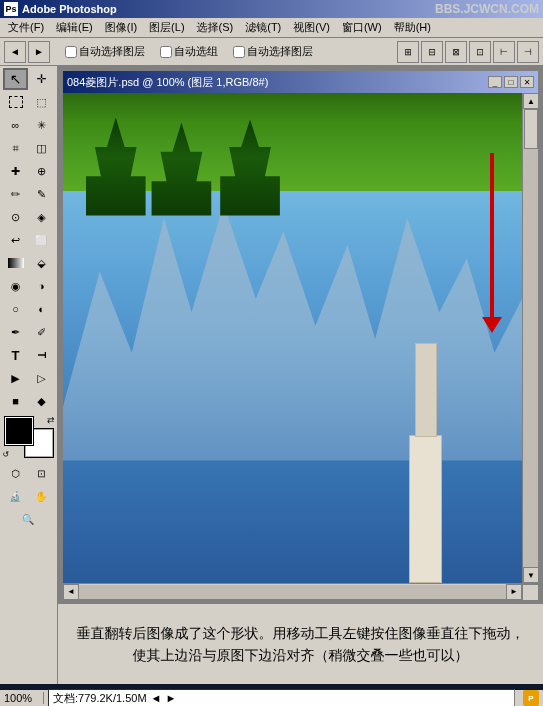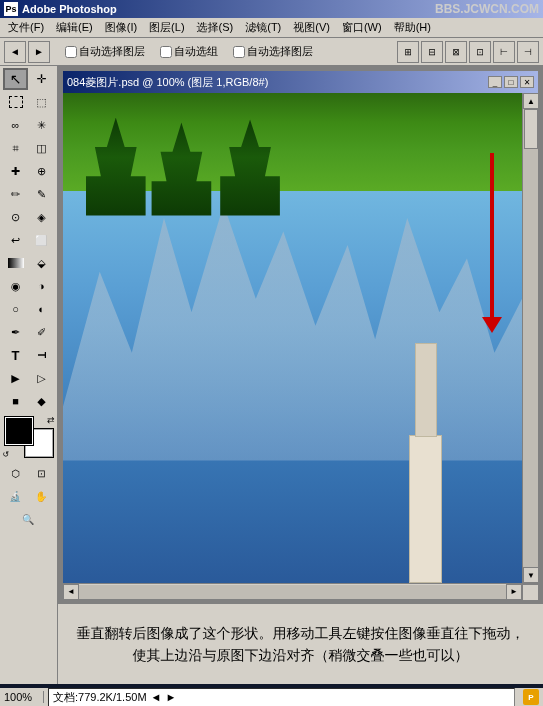--- a/index.html
+++ b/index.html
@@ -341,21 +341,21 @@
       min-height: 80px;
       display: flex;
       align-items: center;
       justify-content: center;
     }
 
     
     .status-bar {
       height: 22px;
       background: #d4d0c8;
-      border-top: 4px solid #0f172a;
+      border-top: 6px solid #0f172a;
       display: flex;
       align-items: center;
       padding: 0 4px;
       gap: 4px;
       font-size: 11px;
     }
     .status-zoom {
       border-right: 1px solid #808080;
       padding-right: 8px;
       min-width: 40px;

